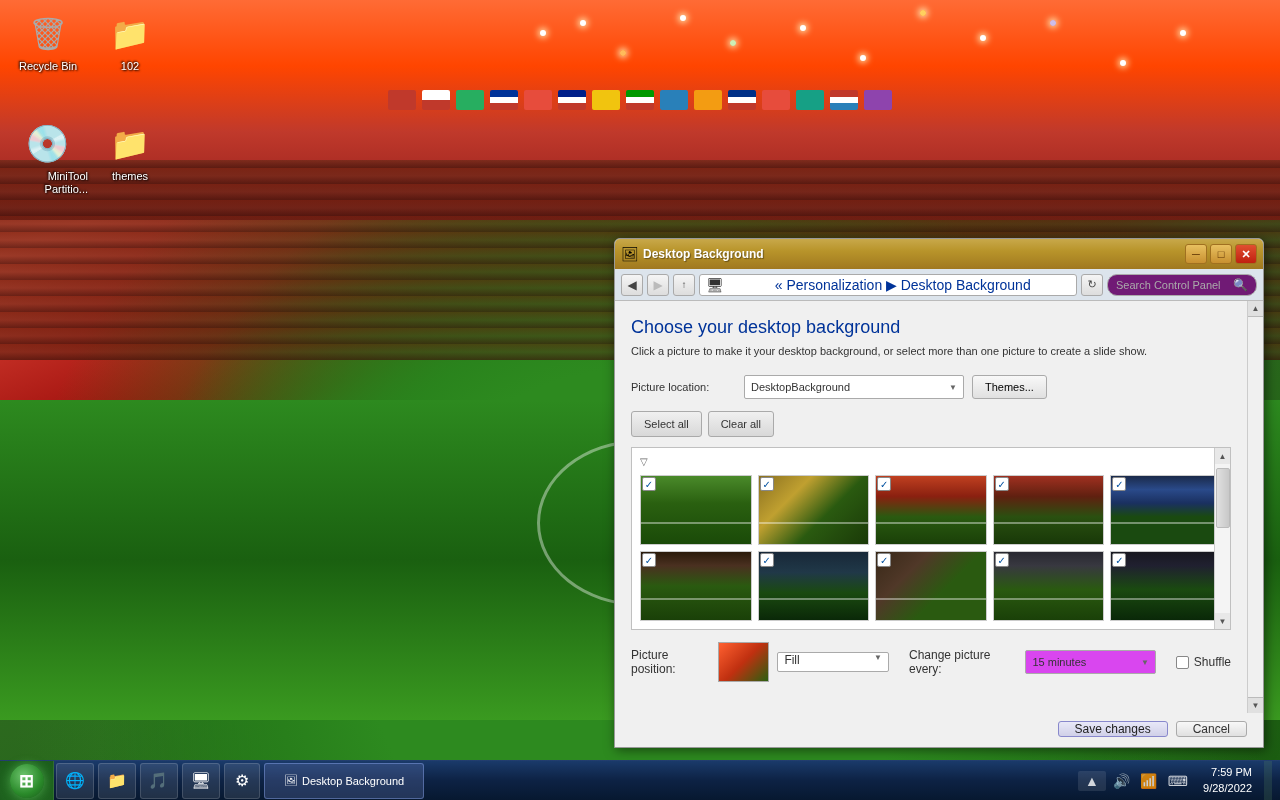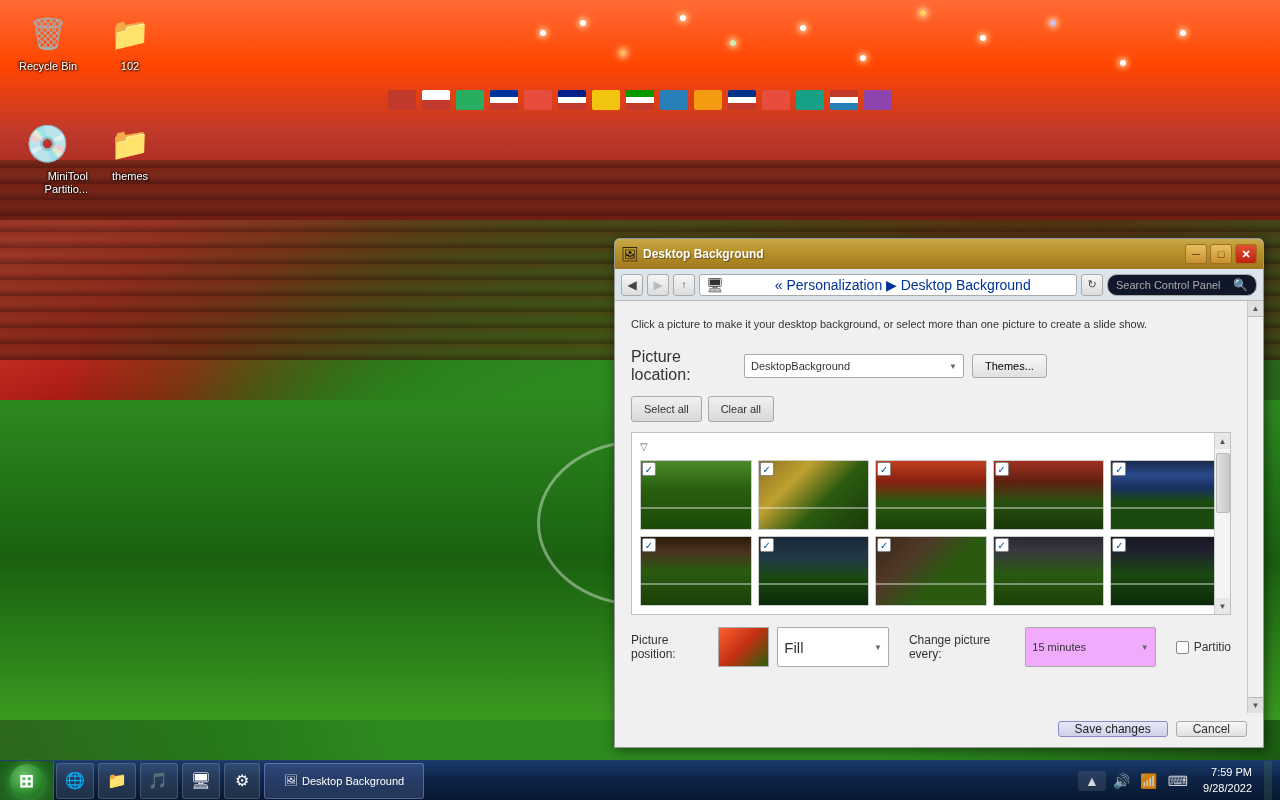--- a/index.html
+++ b/index.html
@@ -278,21 +278,21 @@
       align-items: center;
       padding: 0 6px;
       font-size: 11px;
       color: #333;
       overflow: hidden;
     }
 
     #search-box {
       width: 150px;
       height: 22px;
-      background: #0f172a;
+      background: #701a75;
       border: 1px solid #aaa;
       border-radius: 10px;
       display: flex;
       align-items: center;
       padding: 0 8px;
       font-size: 11px;
       color: #999;
     }
 
     
@@ -331,21 +331,21 @@
 
     
     #picture-location-row {
       display: flex;
       align-items: center;
       margin-bottom: 12px;
       gap: 8px;
     }
 
     #pic-loc-label {
-      font-size: 16px;
+      font-size: 11px;
       color: #333;
       width: 105px;
     }
 
     .dropdown {
       height: 24px;
       background: white;
       border: 1px solid #aaa;
       border-radius: 2px;
       display: flex;
@@ -479,43 +479,43 @@
       overflow: hidden;
       position: relative;
     }
 
     .pos-preview-inner {
       width: 100%; height: 100%;
       background: linear-gradient(135deg, #ff6030 0%, #c03010 50%, #2a6010 100%);
     }
 
     .pos-dropdown {
-      height: 40px;
+      height: 20px;
       background: white;
       border: 1px solid #aaa;
       border-radius: 2px;
       display: flex;
-      align-items: center;
+      align-items: flex-start;
       padding: 0 6px;
-      font-size: 15px;
+      font-size: 12px;
       color: #333;
       cursor: pointer;
       width: 120px;
       position: relative;
     }
     .pos-dropdown::after {
       content: '▼';
       font-size: 8px;
       margin-left: auto;
       color: #666;
     }
 
     .change-dropdown {
-      height: 40px;
-      background: #f0abfc;
+      height: 24px;
+      background: #d946ef;
       border: 1px solid #aaa;
       border-radius: 2px;
       display: flex;
       align-items: center;
       padding: 0 6px;
       font-size: 11px;
       color: #333;
       cursor: pointer;
       width: 140px;
       position: relative;
@@ -755,20 +755,21 @@
       <div id="search-box">
         <span style="font-size:11px;color:#aaa;">Search Control Panel</span>
         <span style="margin-left:auto;color:#aaa;font-size:12px;">🔍</span>
       </div>
     </div>
 
     <div id="window-content">
 
       <div id="main-scroll">
 
+        <div id="content-title">Choose your desktop background</div>
         <div id="content-subtitle">Click a picture to make it your desktop background, or select more than one picture to create a slide show.</div>
 
         <div id="picture-location-row">
           <span id="pic-loc-label">Picture location:</span>
           <div class="dropdown">
             <span>DesktopBackground</span>
           </div>
           <div class="browse-btn">Themes...</div>
         </div>
 
@@ -871,21 +872,21 @@
           <div class="pos-group">
             <span class="pos-label">Change picture every:</span>
             <div class="change-dropdown">
               <span>15 minutes</span>
             </div>
           </div>
 
           <div class="shuffle-row">
             <label class="checkbox-label">
               <div class="chk-box"></div>
-              <span>Partitio</span>
+              <span>Shuffle</span>
             </label>
           </div>
         </div>
 
       </div>
 
       <div id="window-scrollbar">
         <div class="scroll-arrow-win">▲</div>
         <div style="flex:1;"></div>
         <div class="scroll-arrow-win" style="border-top:1px solid #bbb;border-bottom:none;">▼</div>

